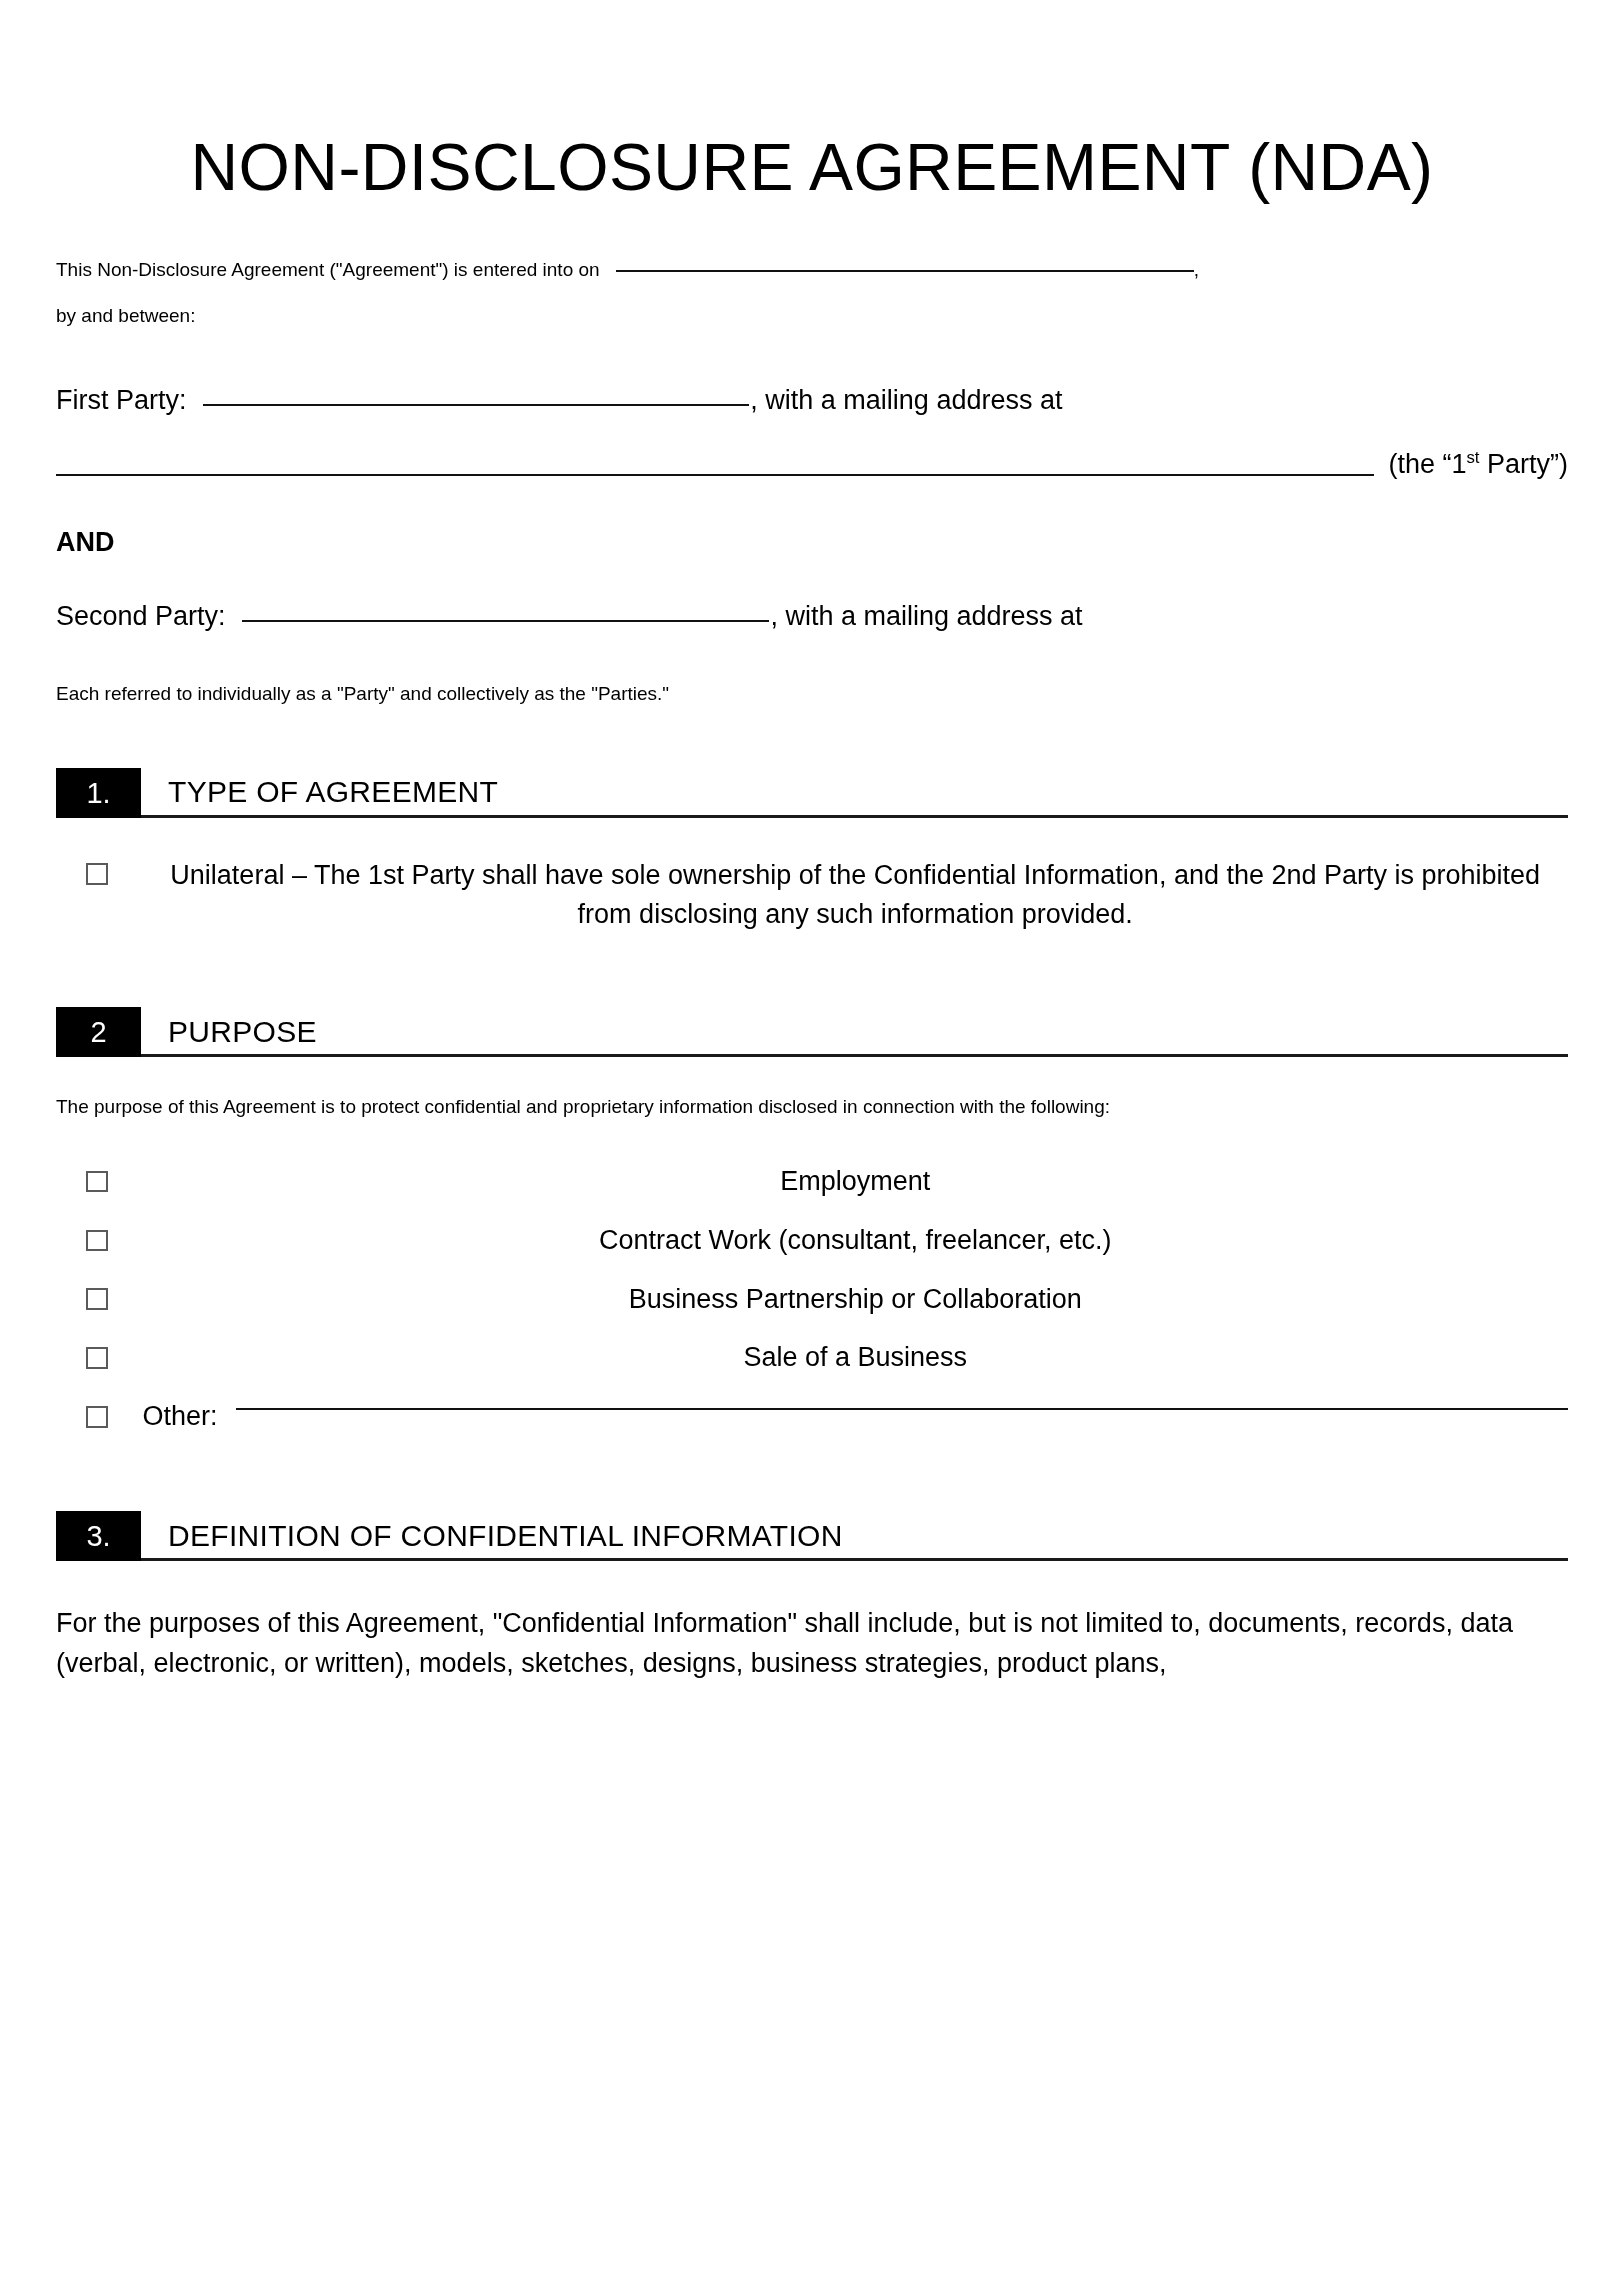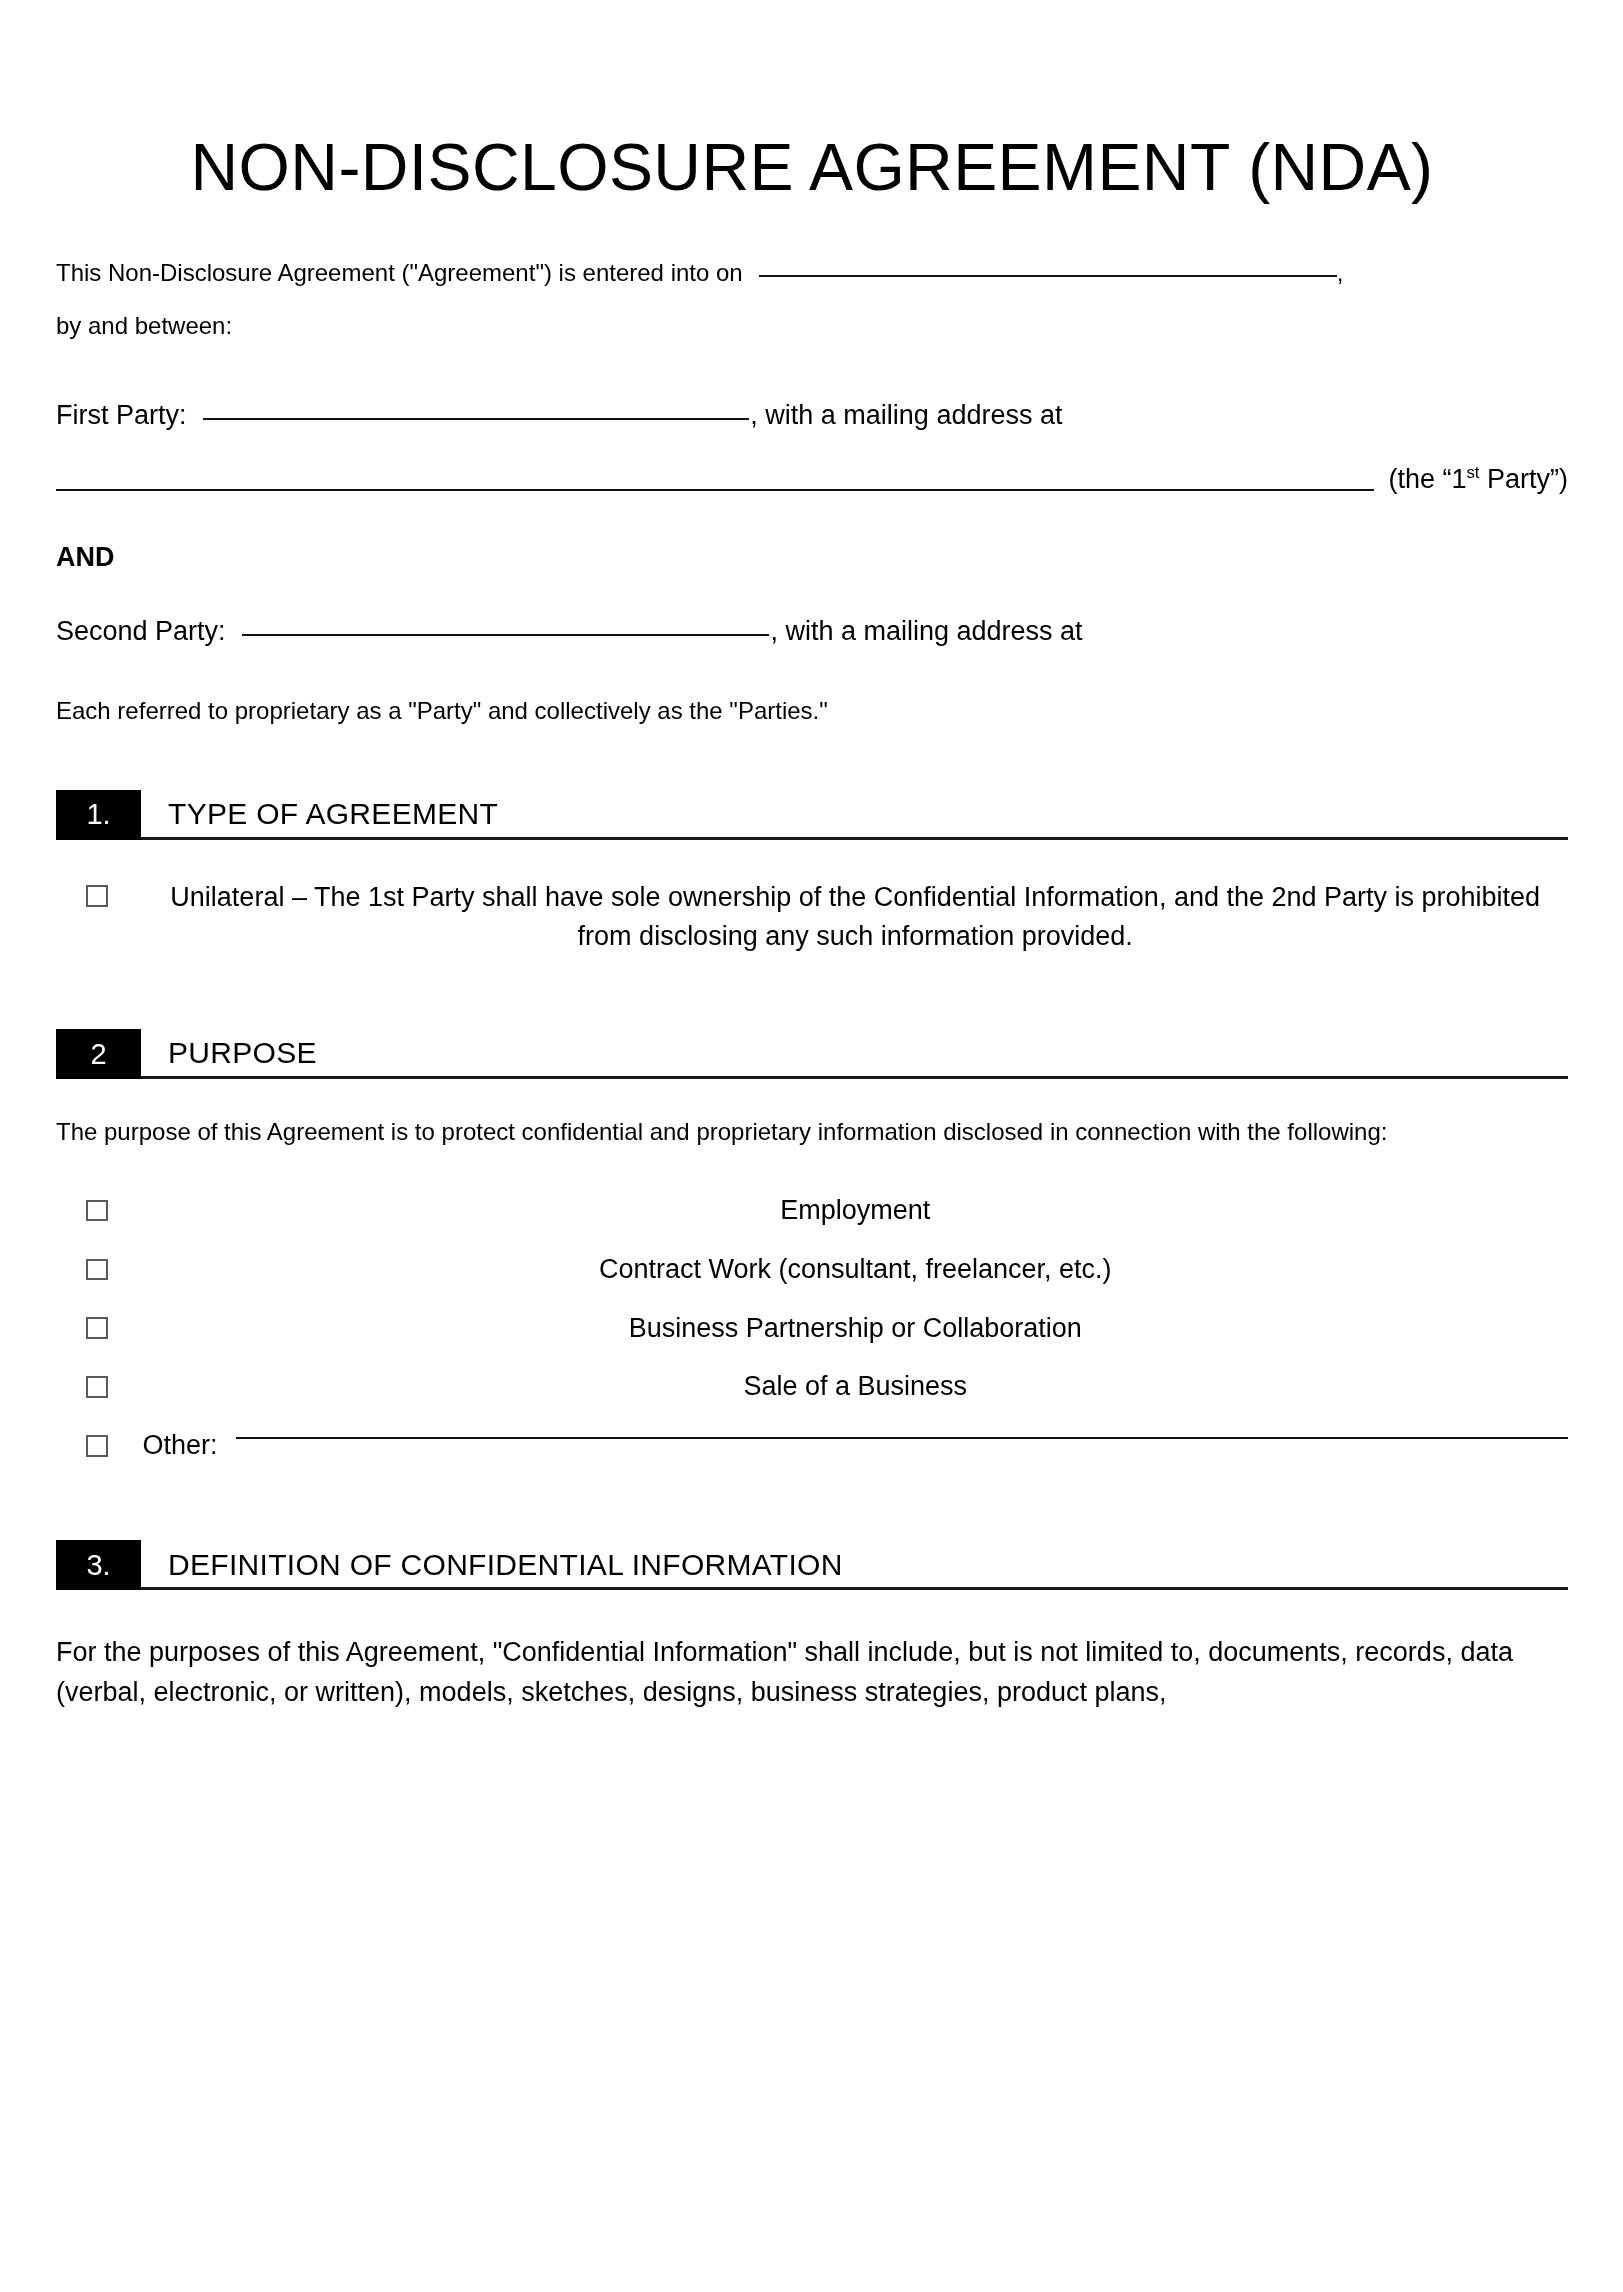--- a/index.html
+++ b/index.html
@@ -33,21 +33,21 @@
     letter-spacing: 0.4px;
     line-height: 1;
     margin: 0;
     padding-top: 134px;
     white-space: nowrap;
     font-family: "Liberation Sans", sans-serif;
   }
 
   
   .body-text {
-    font-size: 24px;
+    font-size: 19px;
     line-height: 1.45;
     margin: 0;
     font-weight: 400;
   }
 
   .intro-block {
     margin-top: 56px;
   }
   .intro-line1 {
     display: flex;
@@ -234,21 +234,21 @@
   <div class="and-label">AND</div>
 
   <div class="party-block" style="margin-top:39px;">
     <div class="party-row">
       <span class="party-label">Second Party:</span>
       <span class="rule rule-party" style="width:527px;"></span>
       <span class="party-tail">, with a mailing address at</span>
     </div>
   </div>
 
-  <div class="body-text each-line">Each referred to proprietary as a "Party" and collectively as the "Parties."</div>
+  <div class="body-text each-line">Each referred to individually as a "Party" and collectively as the "Parties."</div>
 
   <div class="section-head">
     <div class="section-num">1.</div>
     <div class="section-title-wrap">
       <span class="section-title">TYPE OF AGREEMENT</span>
     </div>
   </div>
 
   <div class="check-list">
     <div class="check-item">

